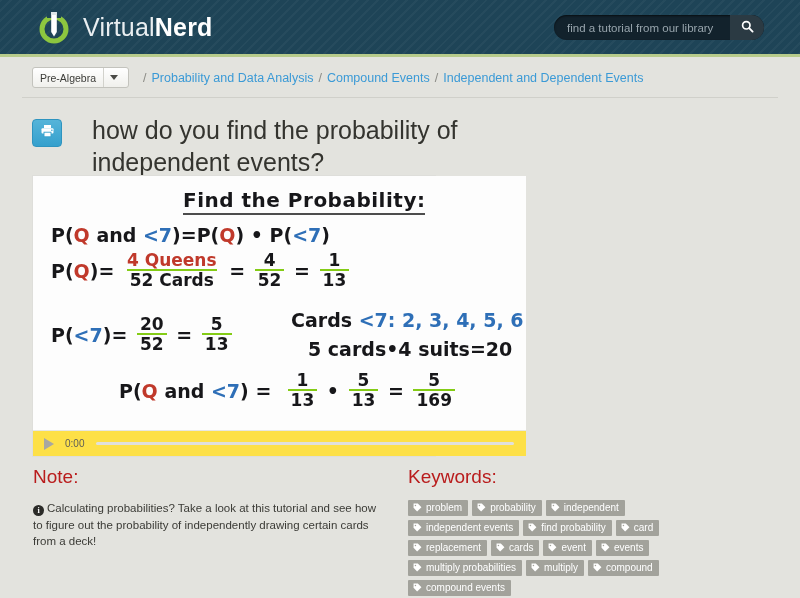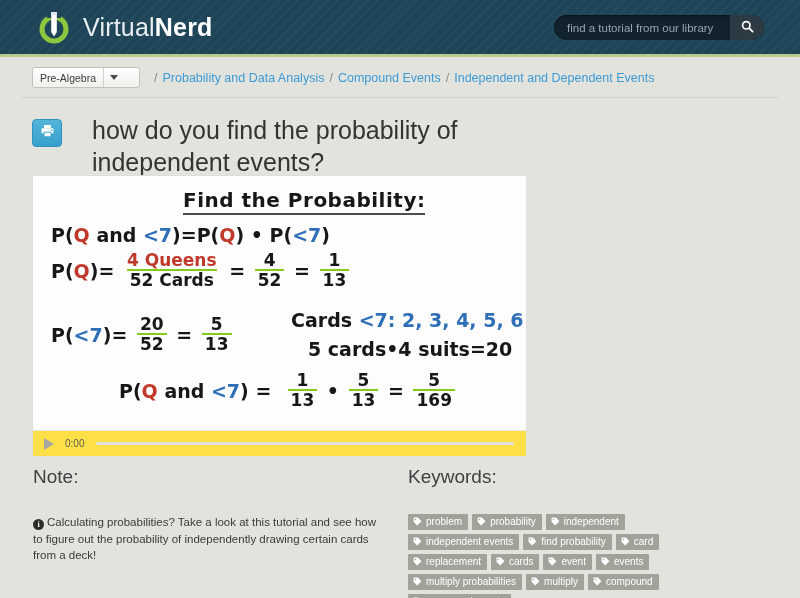--- a/index.html
+++ b/index.html
@@ -97,21 +97,21 @@
     align-items: center;
     font-size: 12.5px;
   }
   .subject-select {
     display: inline-flex;
     align-items: center;
     background: linear-gradient(#ffffff,#f0f0ec);
     border: 1px solid #c3c3bd;
     border-radius: 3px;
     height: 19px;
-    padding: 0 15px 0 7px;
+    padding: 0 4px 0 7px;
     margin-right: 9px;
     color: #3c3c38;
     font-size: 10.5px;
     cursor: pointer;
   }
   .subject-select .caret-box {
     border-left: 1px solid #d2d2cc;
     padding: 0 6px;
     margin-left: 7px;
     height: 100%;
@@ -241,23 +241,23 @@
     width: 355px;
   }
   .kw-col {
     position: absolute;
     left: 408px;
     top: 466px;
     width: 360px;
   }
   .sec-title {
     font-size: 19px;
-    color: #404040;
+    color: #b91c1c;
     font-weight: 400;
-    margin-bottom: 26px;
+    margin-bottom: 12px;
   }
   .note-body {
     font-size: 11.5px;
     line-height: 16.5px;
     color: #3b3b36;
   }
   .info-icon {
     display: inline-block;
     width: 11px; height: 11px;
     border-radius: 50%;

